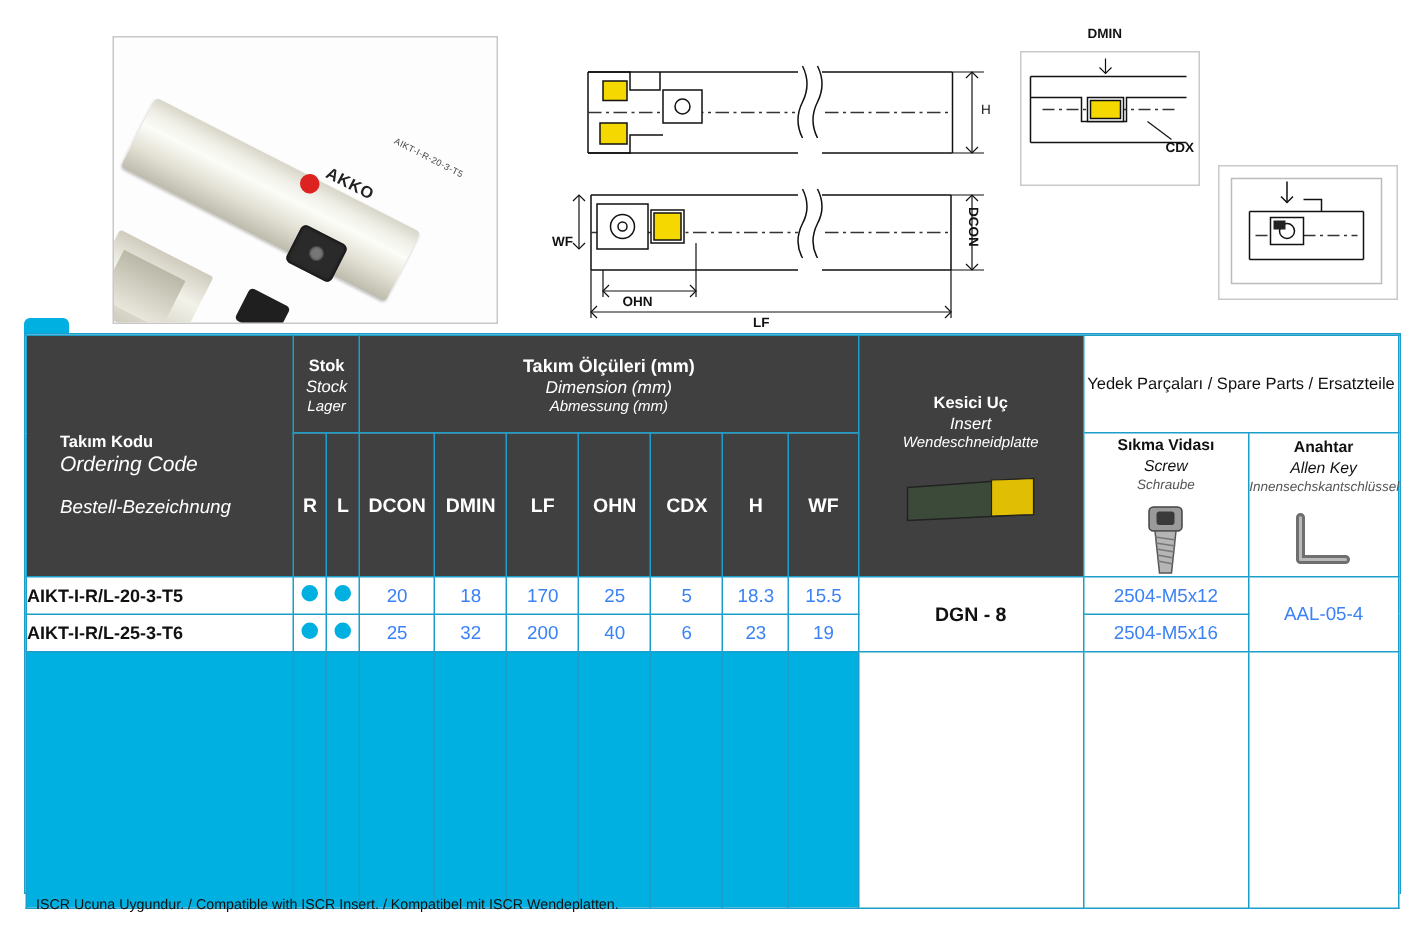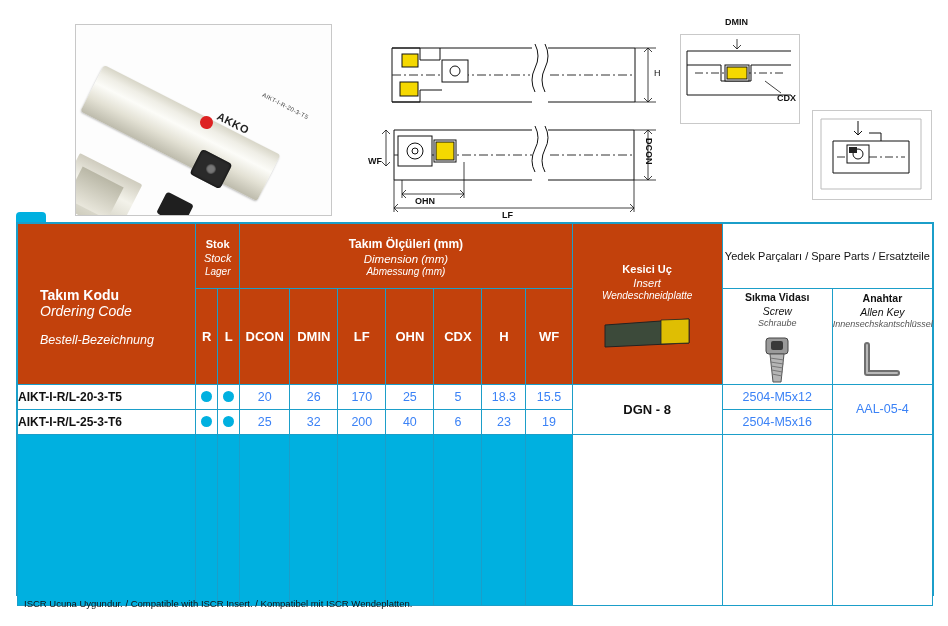--- a/index.html
+++ b/index.html
@@ -80,21 +80,21 @@
   .lbl-b{font-weight:bold;}
 
   
   .table-wrap{
     position:absolute;left:16px;top:222px;width:916px;height:372px;
     border:1px solid #1b9ec9;
     background:#ffffff;
   }
   .tbl{width:100%;border-collapse:collapse;table-layout:fixed;}
   .tbl td,.tbl th{border:1px solid #1b9ec9;padding:0;}
-  .cyan{background:#c2410c;color:#fff;}
+  .cyan{background:#404040;color:#fff;}
   .cyanbg{background:#00b0e0;}
   .lightcell{background:#ffffff;}
   .hdr-txt{font-size:11px;line-height:1.25;text-align:center;color:#fff;}
   .hdr-txt .t1{font-weight:bold;}
   .hdr-txt .t2{font-style:italic;}
   .hdr-txt .t3{font-style:italic;font-size:10px;}
   .colh{font-size:13px;font-weight:bold;color:#fff;text-align:center;}
   .rowlabel{
     font-size:12px;font-weight:bold;color:#111;padding-left:10px;
   }
@@ -258,21 +258,21 @@
           <col style="width:46px">
         <col style="width:150px">
         <col style="width:110px">
         <col style="width:100px">
       </colgroup>
 
       <tbody>
           <tr>
         <td class="cyan" rowspan="2">
           <div style="padding:26px 0 0 22px;">
-            <div style="font-size:14px;font-weight:bold;color:#fff;">Takım Kodu</div>
+            <div style="font-size:11px;font-weight:bold;color:#fff;">Takım Kodu</div>
             <div style="font-size:14px;font-style:italic;color:#fff;">Ordering Code</div>
             <div style="font-size:12.5px;font-style:italic;color:#fff;margin-top:14px;">Bestell-Bezeichnung</div>
           </div>
         </td>
         <td class="cyan" colspan="2" style="height:64px;">
           <div class="hdr-txt" style="padding-top:4px;">
             <div class="t1">Stok</div>
             <div class="t2">Stock</div>
             <div class="t3">Lager</div>
           </div>
@@ -370,21 +370,21 @@
 
       <tr>
         <td class="lightcell rowlabel" style="height:24px;margin-top:37px;">AIKT-I-R/L-20-3-T5</td>
         <td class="lightcell">
               <div style="text-align:center;"><span class="dot"></span></div>
             </td>
         <td class="lightcell">
               <div style="text-align:center;"><span class="dot"></span></div>
             </td>
         <td class="lightcell cellc">20</td>
-        <td class="lightcell cellc">26</td>
+        <td class="lightcell cellc">18</td>
         <td class="lightcell cellc">170</td>
         <td class="lightcell cellc">25</td>
         <td class="lightcell cellc">5</td>
         <td class="lightcell cellc">18.3</td>
         <td class="lightcell cellc">15.5</td>
         <td class="lightcell" rowspan="2">
           <div class="insert-name">DGN - 8</div>
         </td>
         <td class="lightcell cellc">2504-M5x12</td>
         <td class="lightcell" rowspan="2">

